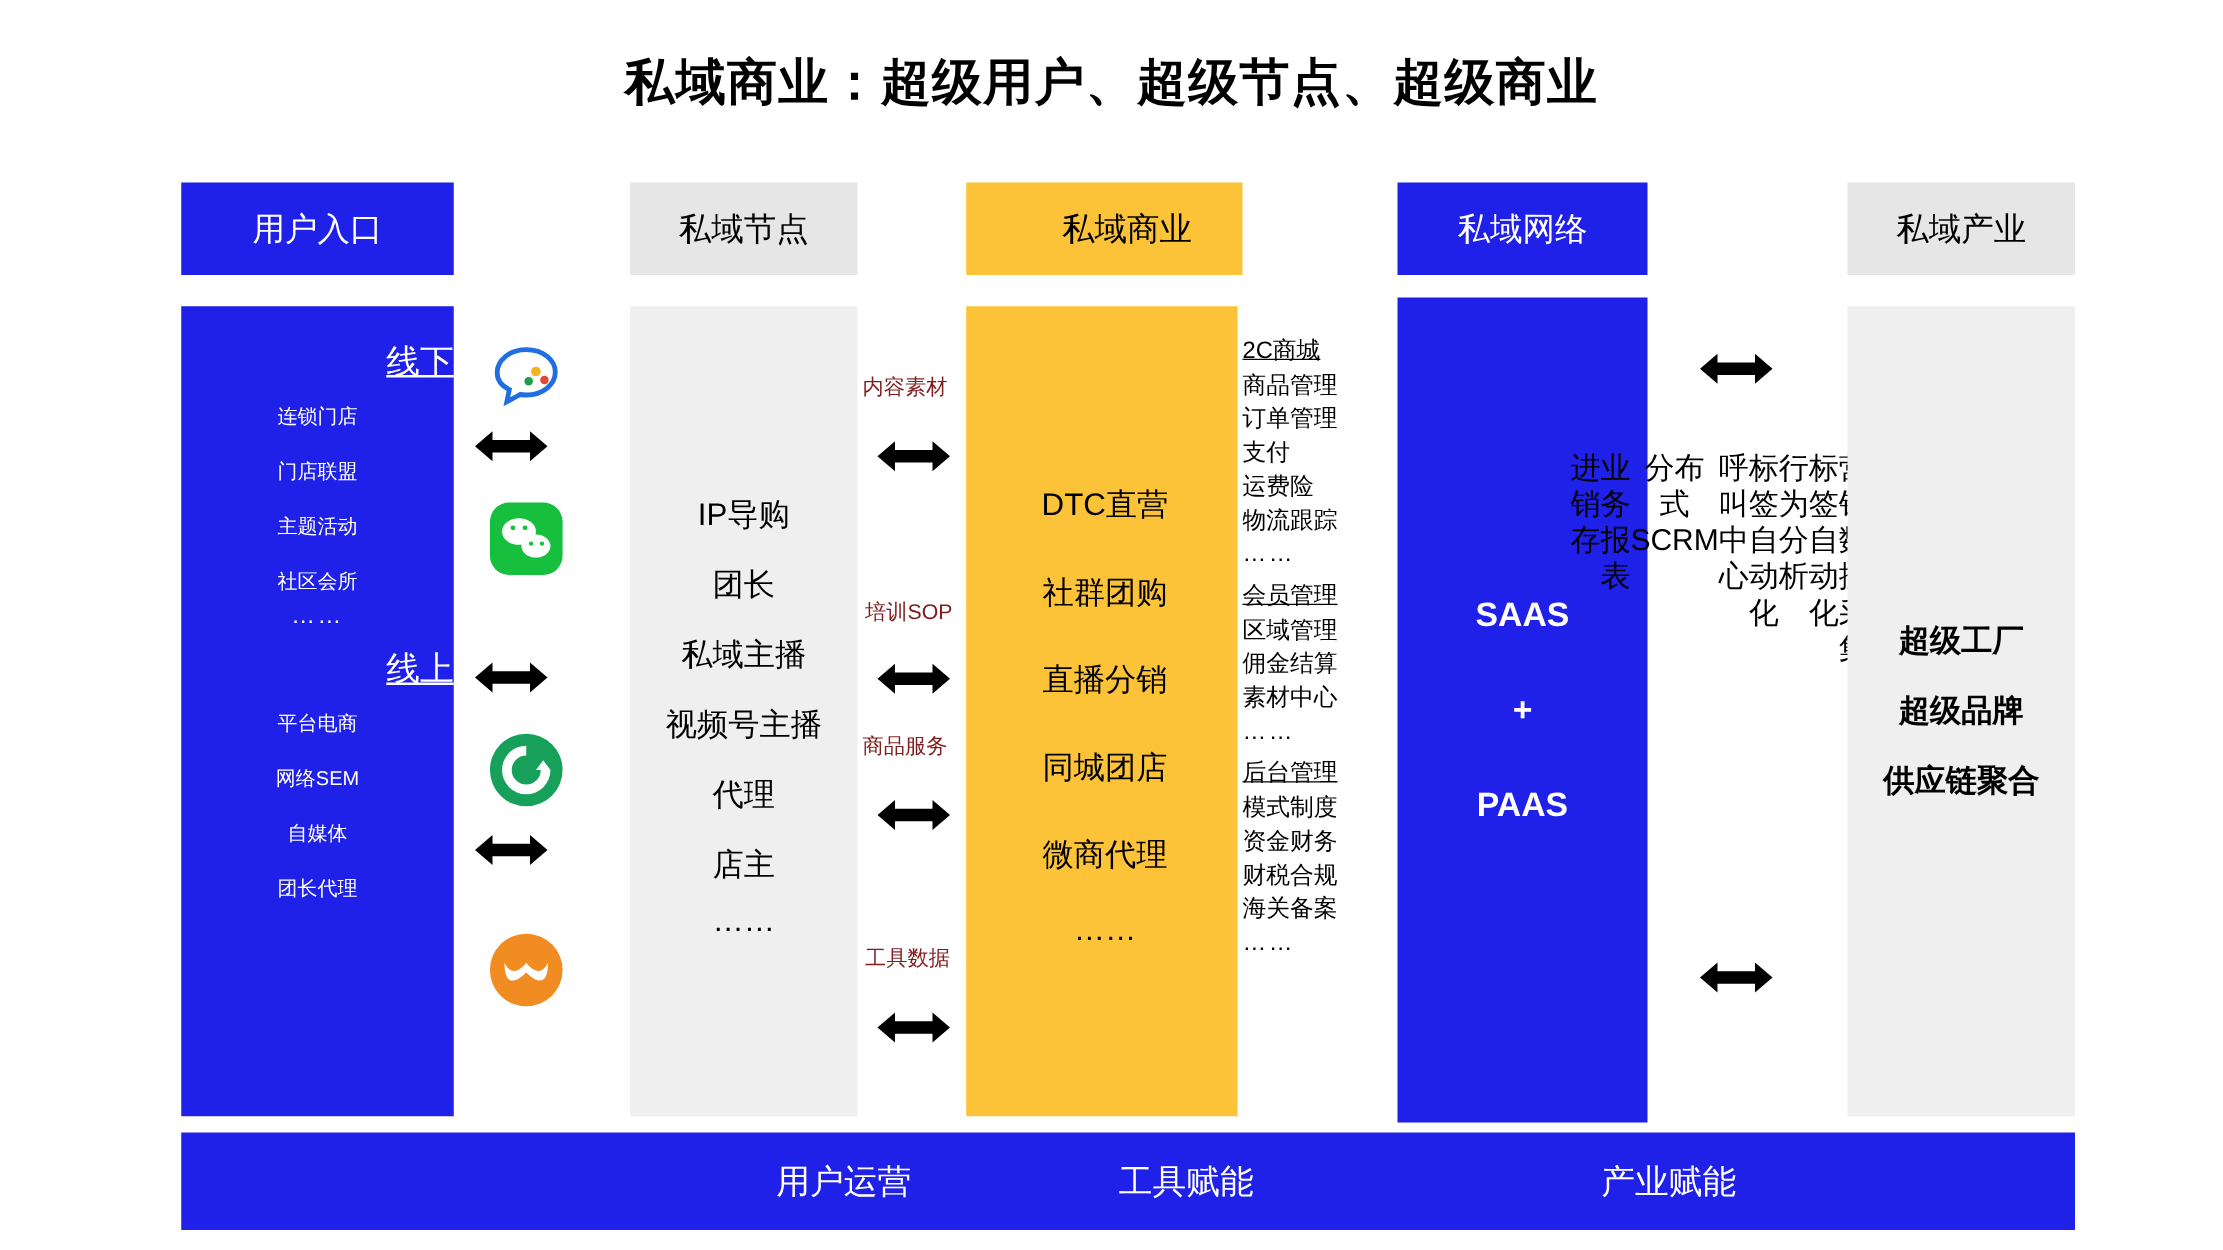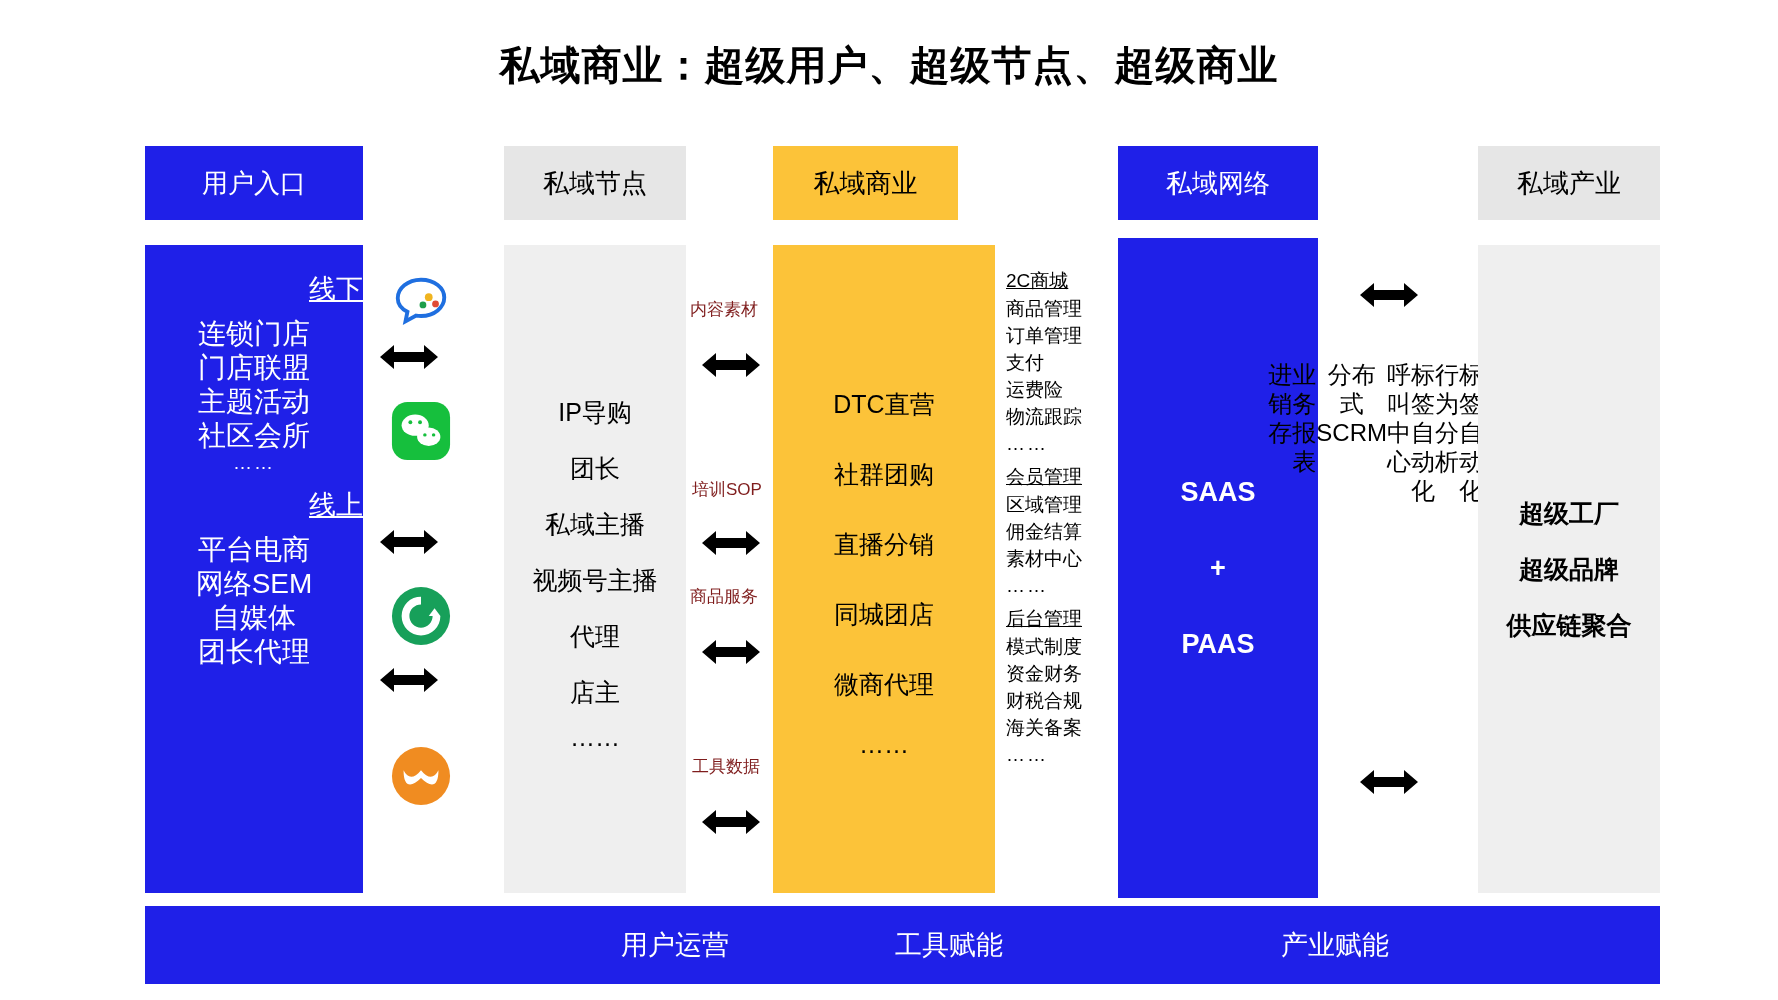--- a/index.html
+++ b/index.html
@@ -38,52 +38,53 @@
   .hdr {
     position: absolute;
     display: flex;
     align-items: center;
     justify-content: center;
     font-size: 26px;
     height: 74px;
   }
   .hdr.blue { background: #1f20e8; color: #fff; }
   .hdr.grey { background: #e6e6e6; color: #000; }
-  .hdr.amber { background: #fcc339; color: #000; }
+  .hdr.amber { background: #fcc339; color: #000; padding-left: 36px; }
 
   
   .body {
     position: absolute;
     box-sizing: border-box;
   }
   .body.blue { background: #1f20e8; color: #fff; }
   .body.grey { background: #efefef; color: #000; }
   .body.amber { background: #fcc339; color: #000; }
-  .body.plain { background: #ffffff; color: #000; margin-left: 12px; }
+  .body.plain { background: #ffffff; color: #000; }
 
   .col-list {
     display: flex;
     flex-direction: column;
     align-items: center;
     height: 100%;
     justify-content: center;
   }
 
   
   #entrance-body { padding-top: 18px; }
   .ent-head {
     font-size: 27px;
     text-decoration: underline;
     text-align: right;
     margin: 8px 0 10px;
   }
   .ent-item {
-    font-size: 28px;
+    font-size: 16px;
     line-height: 34px;
     text-align: center;
+    margin-top: 10px;
   }
   .ent-dots {
     font-size: 19px;
     line-height: 20px;
     letter-spacing: 2px;
     text-align: center;
   }
 
   
   .node-item {

